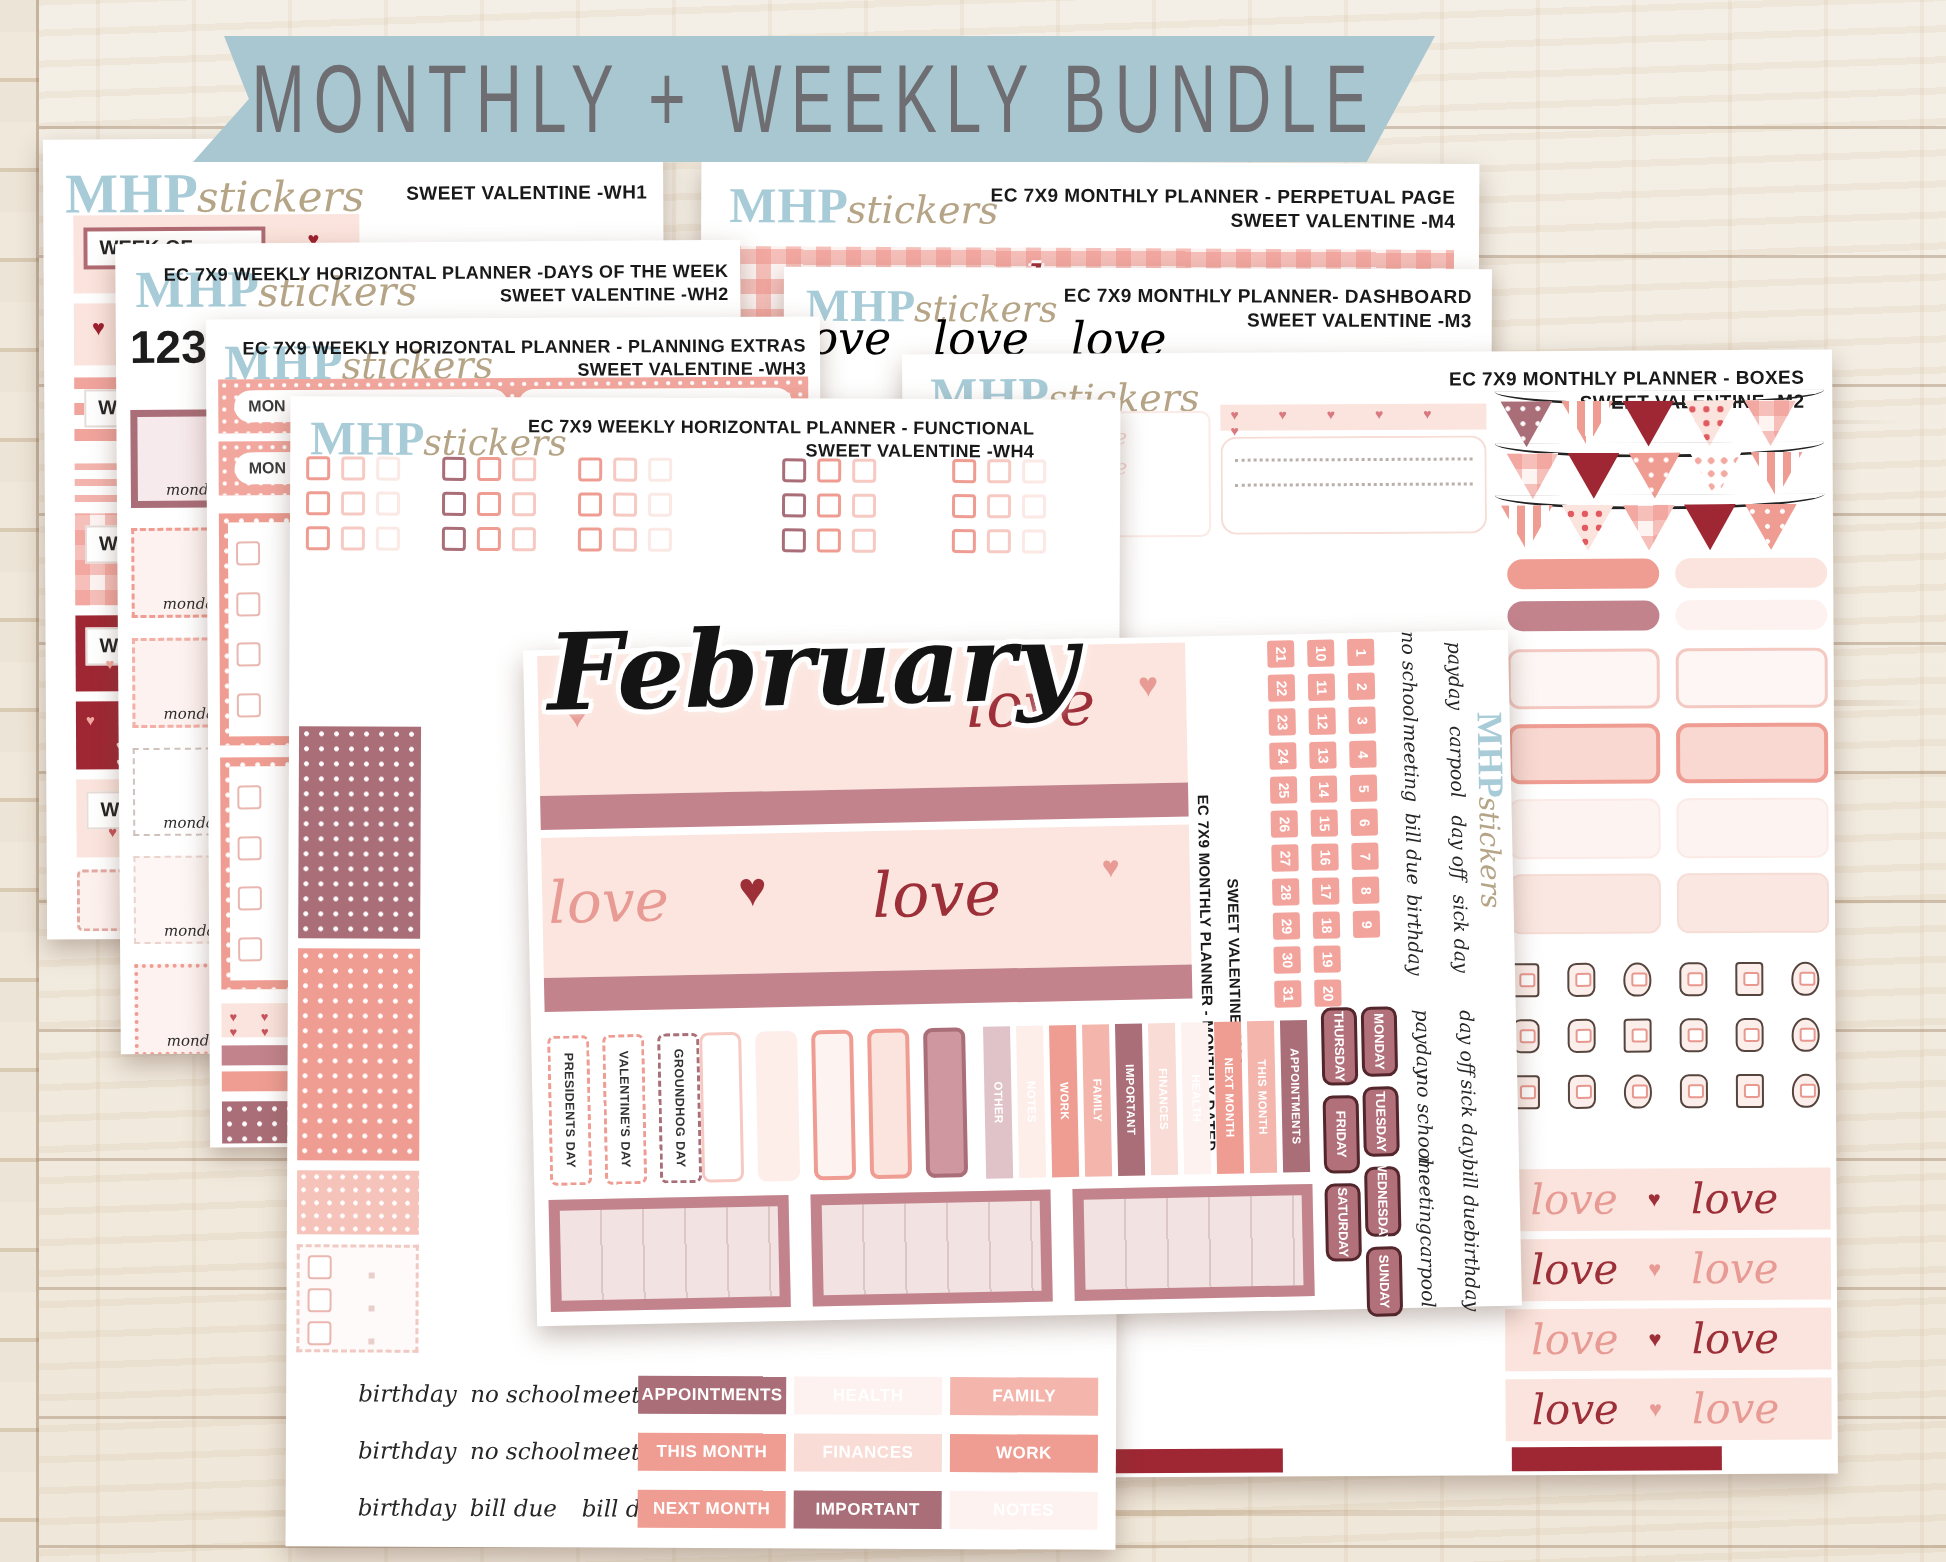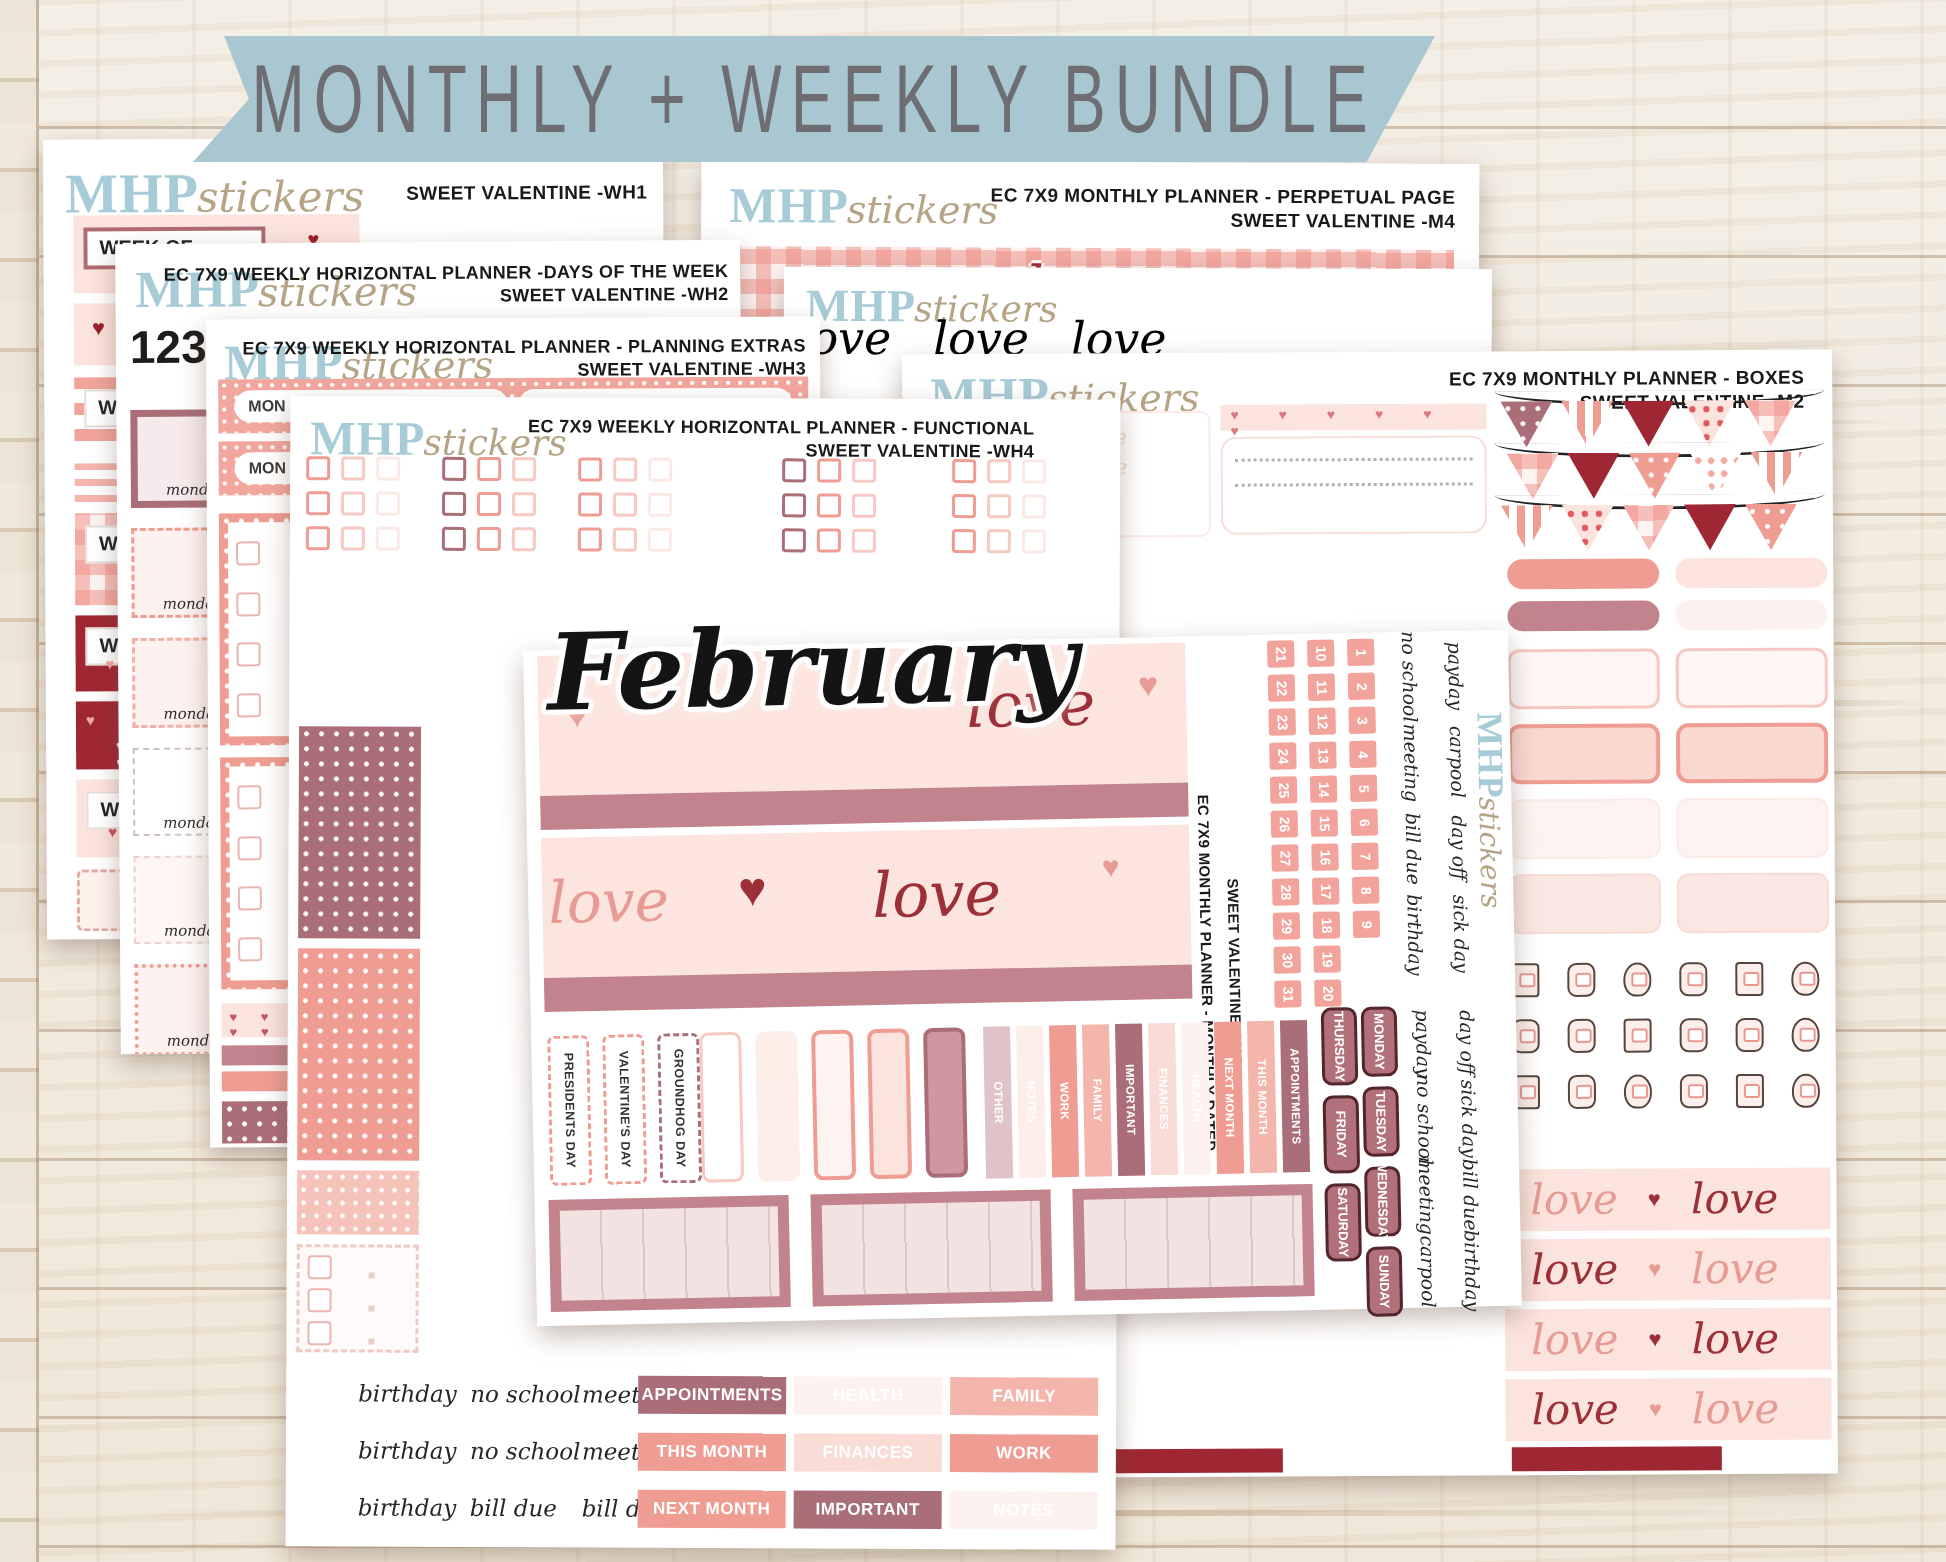--- a/index.html
+++ b/index.html
@@ -233,20 +233,24 @@
     <div class="mbox mb6">
         <span class="mlab script">monday</span>
       </div>
   </div>
 </div>
 
 <div class="sheet" id="sh-m3" style="left:783px;top:268px;width:708px;height:560px;transform:rotate(.2deg);z-index:4;">
   <div class="abs logo" style="left:22px;top:12px;">
     <span class="mhp" style="font-size:46px;">MHP</span><span class="stk" style="font-size:36px;">stickers</span>
   </div>
+  <div class="stitle" style="right:20px;top:16px;font-size:19px;">
+    <div>EC 7X9 MONTHLY PLANNER- DASHBOARD</div>
+    <div>SWEET VALENTINE -M3</div>
+  </div>
   <div class="abs" style="left:12px;top:48px;display:flex;gap:42px;">
 
   <span class="script lv" style="font-size:46px;">love</span>
       <span class="script lv" style="font-size:46px;">love</span>
       <span class="script lv" style="font-size:46px;">love</span>
     </div>
   <div class="abs paleband" style="left:438px;top:120px;width:258px;height:30px;">
     <span class="hearts-line abs" style="left:8px;top:4px;color:#d97a80;">♥ ♥ ♥ ♥ ♥ ♥</span>
   </div>
   <div class="dottybox" style="left:438px;top:156px;width:258px;height:120px;">

